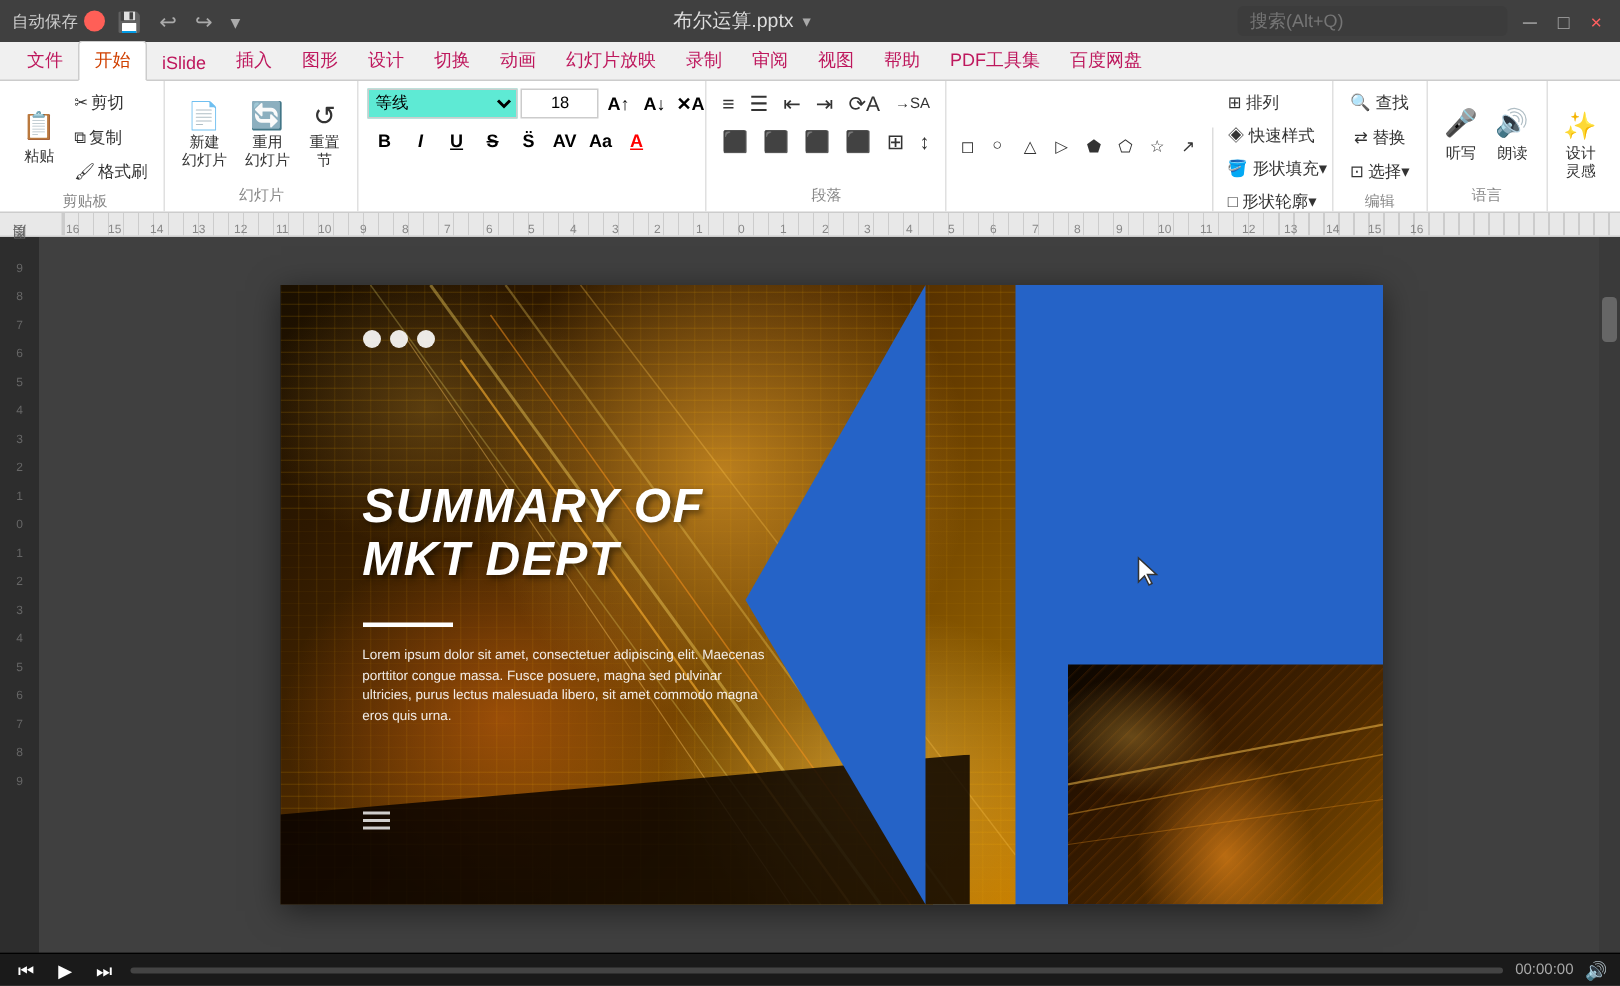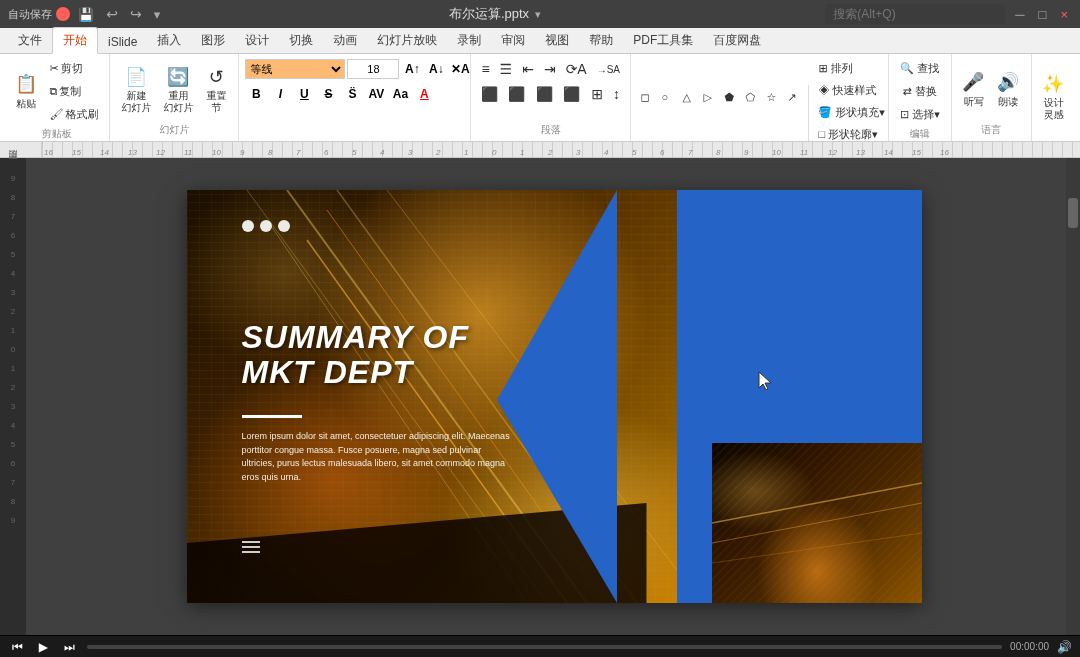--- a/index.html
+++ b/index.html
@@ -31,21 +31,21 @@
       background: #f0f0f0;
       display: flex;
       align-items: flex-end;
       padding-left: 8px;
       border-bottom: 1px solid #ccc;
     }
     .rtab {
       padding: 4px 10px;
       font-size: 12px;
       cursor: pointer;
-      color: #404040;
+      color: #be185d;
       border-radius: 3px 3px 0 0;
     }
     .rtab.active {
       background: #fff;
       color: #d04000;
       border-top: 1px solid #ccc;
       border-left: 1px solid #ccc;
       border-right: 1px solid #ccc;
       border-bottom: 1px solid #fff;
       margin-bottom: -1px;
@@ -108,21 +108,21 @@
       color: #333;
       white-space: nowrap;
       border: 1px solid transparent;
     }
     .vdivider { width: 1px; background: #ddd; height: 56px; margin: 0 2px; }
     .font-select {
       width: 100px;
       height: 20px;
       font-size: 11px;
       border: 1px solid #ccc;
-      background: #fdba74;
+      background: #5eead4;
     }
     .font-size-input {
       width: 52px;
       height: 20px;
       font-size: 11px;
       border: 1px solid #ccc;
       text-align: center;
     }
     .fmt-btn {
       width: 22px;
@@ -138,21 +138,20 @@
 
     
     #ruler {
       height: 16px;
       background: #e8e8e8;
       border-bottom: 1px solid #ccc;
       position: relative;
       overflow: hidden;
       display: flex;
       align-items: flex-start;
-      font-style: italic;
     }
     .ruler-content {
       flex: 1;
       height: 100%;
       background: repeating-linear-gradient(90deg, #ccc 0px, #ccc 1px, transparent 1px, transparent 10px);
       position: relative;
     }
 
     
     #main {

